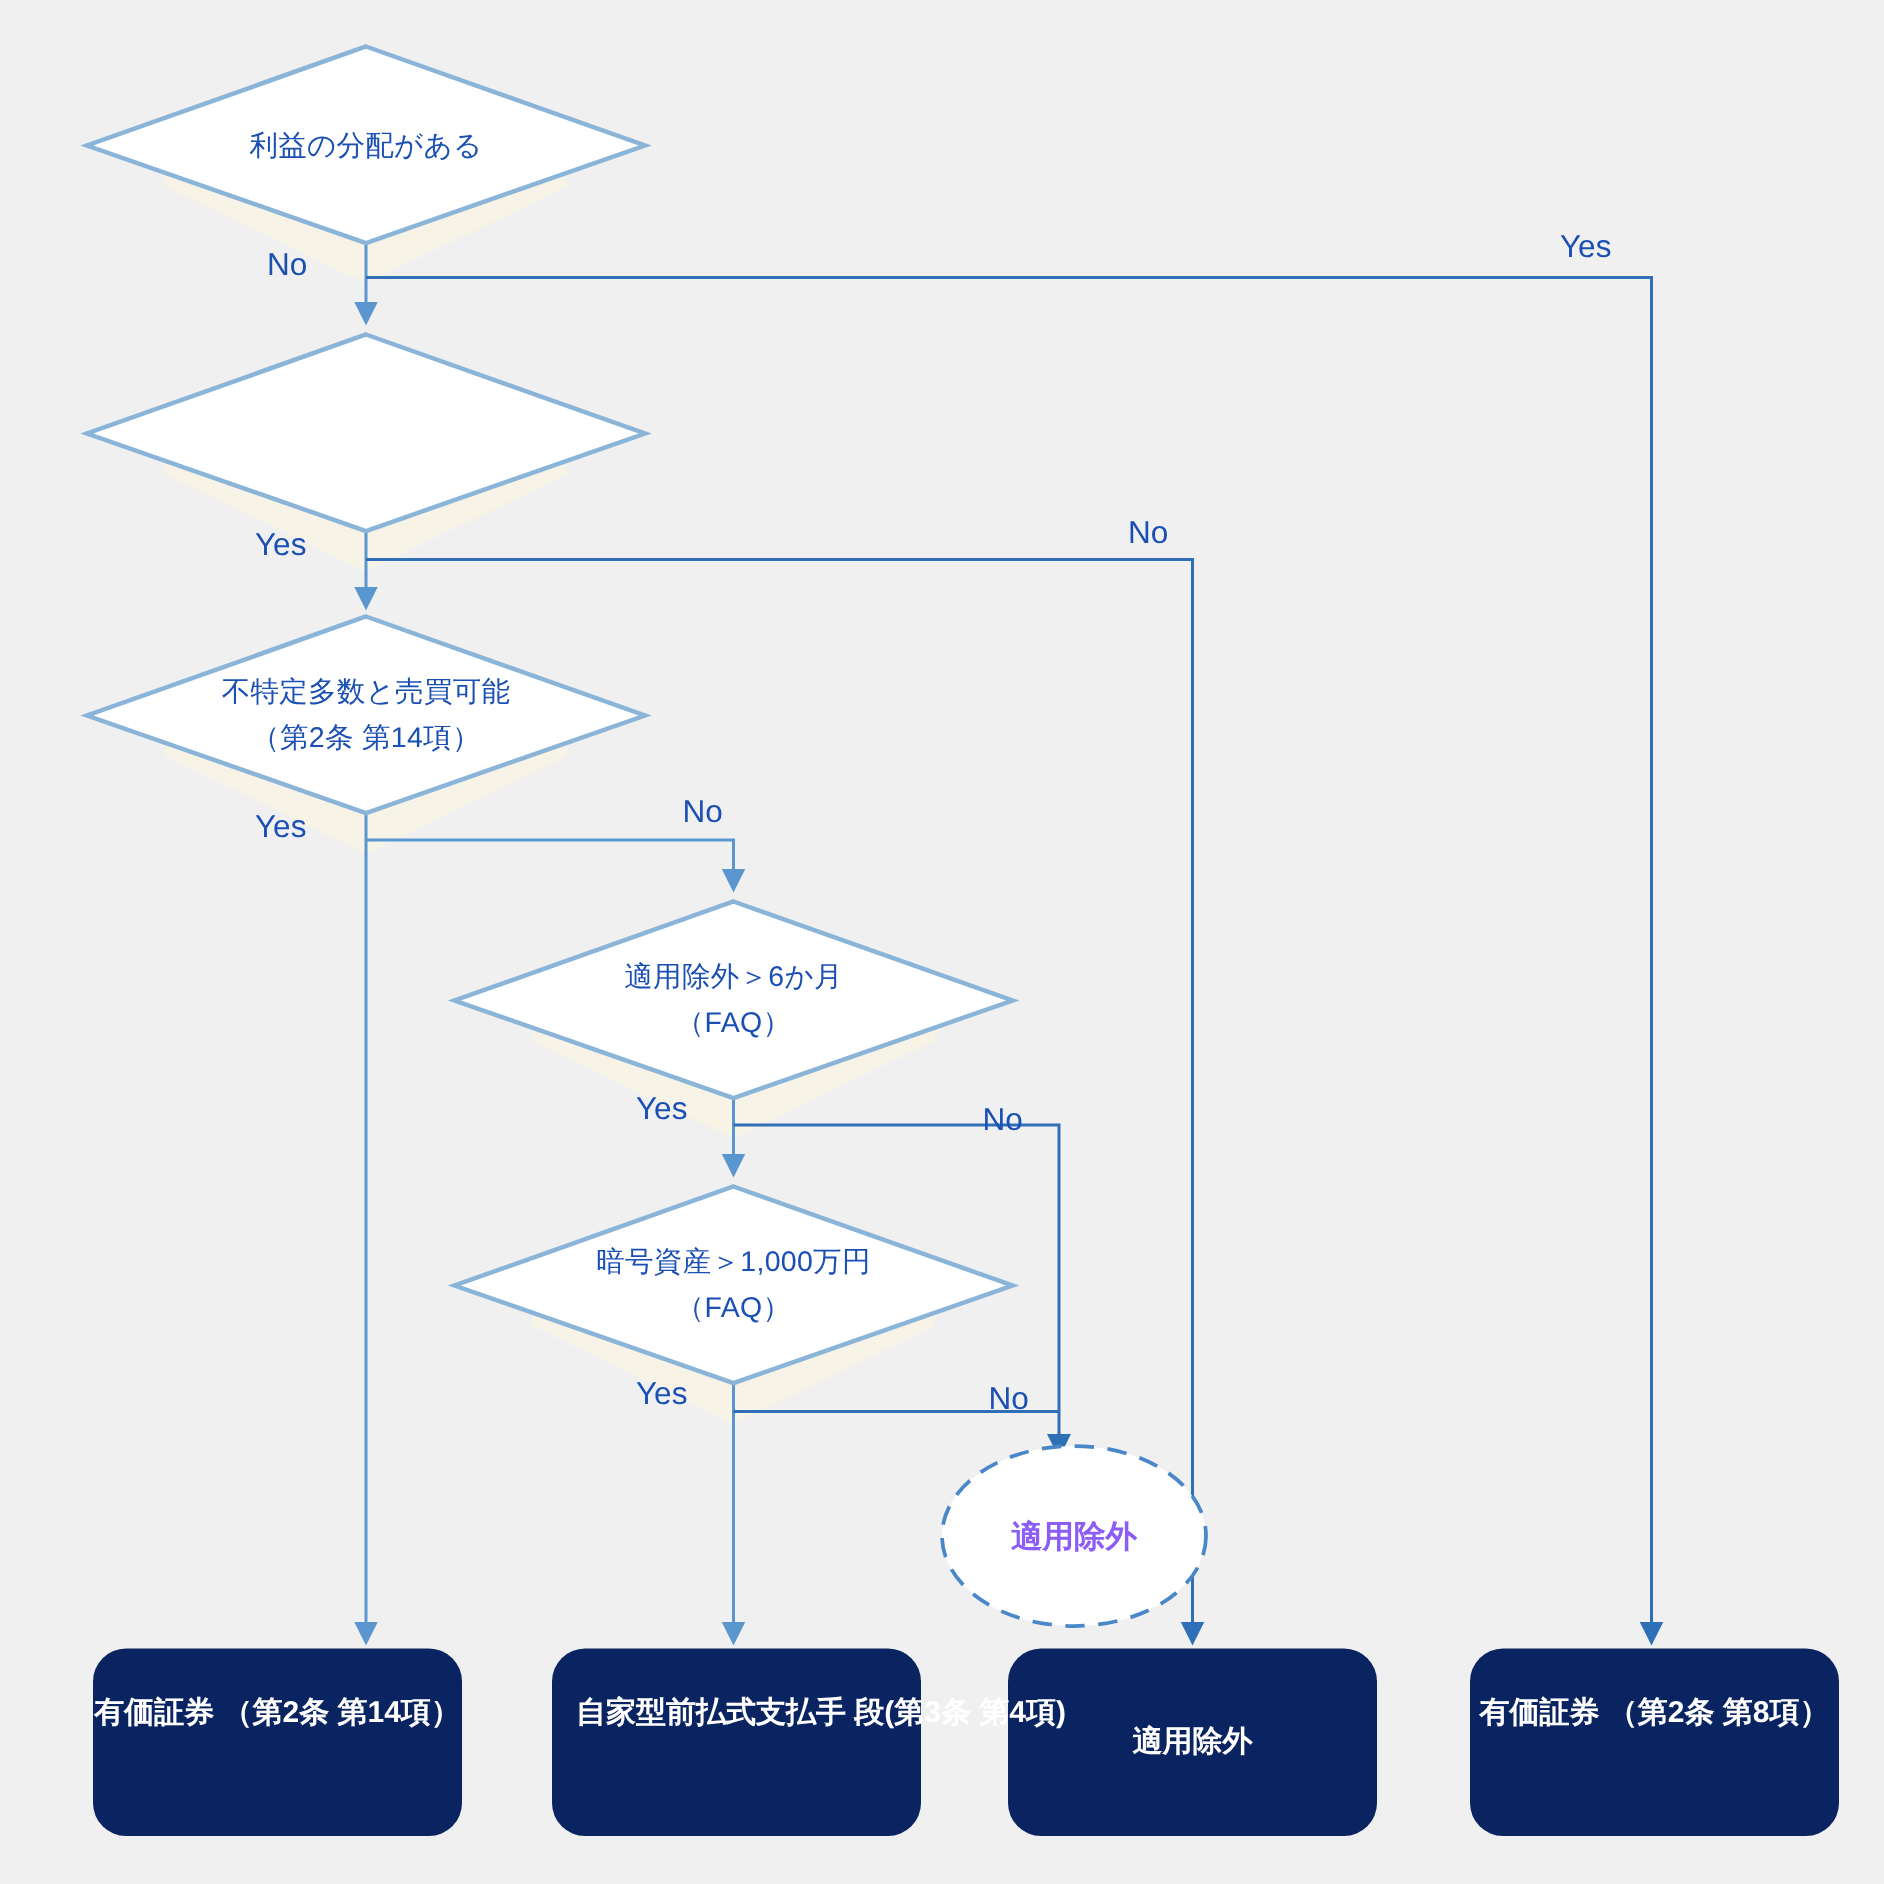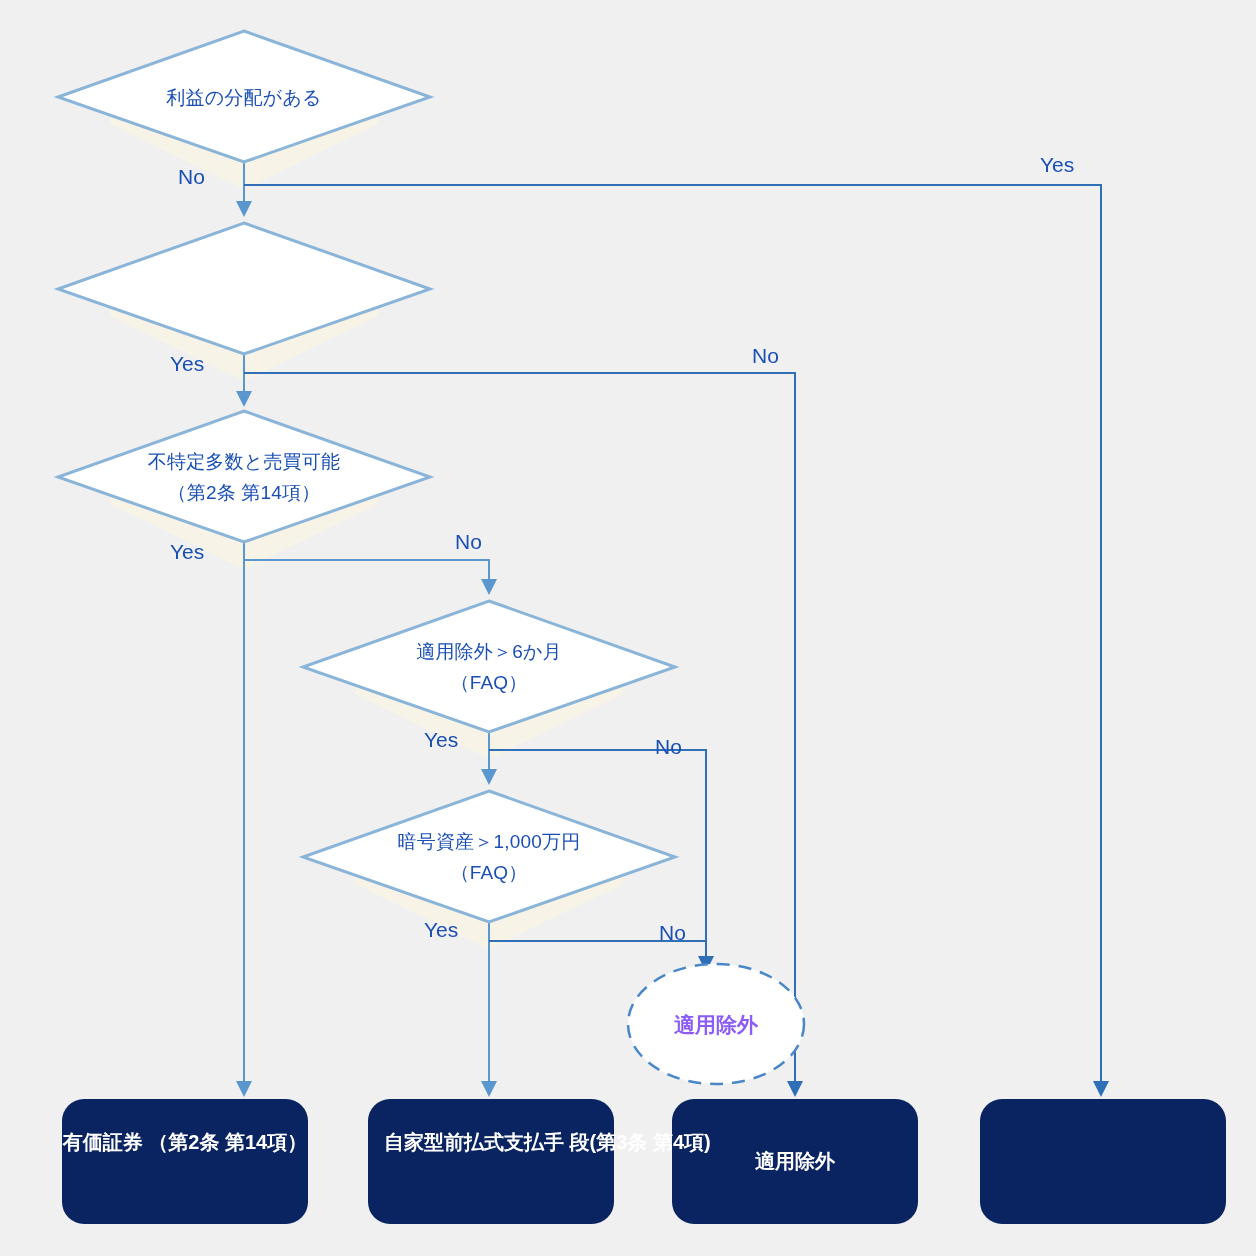--- a/index.html
+++ b/index.html
@@ -184,15 +184,19 @@
     <div class="term-text" style="left:368px; top:1119px; width:246px;margin-left:16px;">
       <span>自家型前払式支払手</span>
       <span class="l2">段(第3条 第4項)</span>
     </div>
 
     <div class="term-text" style="left:672px; top:1138px; width:246px;">
       <span>適用除外</span>
       <span class="l2"></span>
     </div>
 
+    <div class="term-text" style="left:980px; top:1119px; width:246px;">
+      <span>有価証券</span>
+      <span class="l2">（第2条 第8項）</span>
+    </div>
 
   </div>
 </div>
 
 </body></html>

